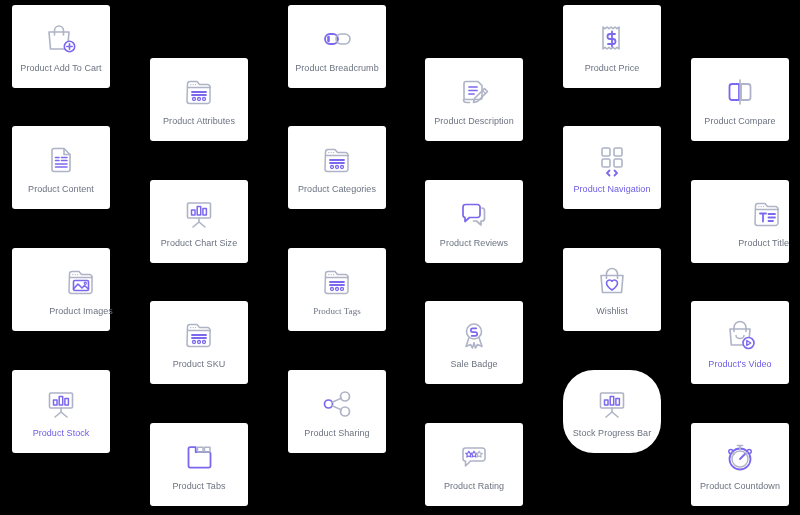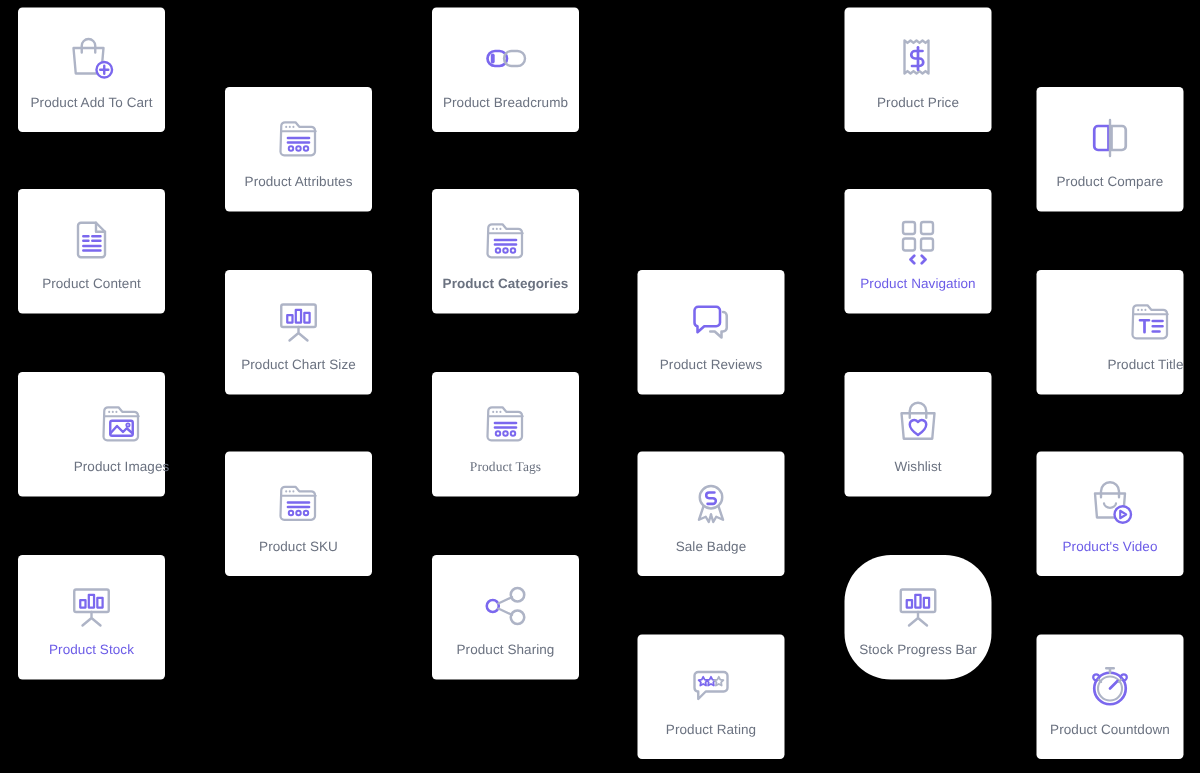--- a/index.html
+++ b/index.html
@@ -74,20 +74,32 @@
     <div class="card" style="left: 288px; top: 5px;">
       <div class="icon">
         <svg width="40" height="40" viewBox="0 0 40 40" fill="none" stroke-linecap="round" stroke-linejoin="round">
           <rect x="8" y="15" width="13" height="10" rx="5" stroke="#7b68ee" stroke-width="1.8"></rect>
           <path d="M11.5 18 v4" stroke="#7b68ee" stroke-width="2.6"></path>
           <rect x="19" y="15" width="14" height="10" rx="5" stroke="#aeb4c6" stroke-width="1.6"></rect>
         </svg>
       </div>
       <div class="label">Product Breadcrumb</div>
     </div>
+    <div class="card" style="left: 425px; top: 58px;">
+      <div class="icon">
+        <svg width="40" height="40" viewBox="0 0 40 40" fill="none" stroke-linecap="round" stroke-linejoin="round">
+          <path d="M10 11.5 a2 2 0 0 1 2-2 h12 l4 4 v12 a2 2 0 0 1 -2 2 h-14 a2 2 0 0 1 -2 -2 z" stroke="#aeb4c6" stroke-width="1.6"></path>
+          <path d="M9.5 27.5 a3 3 0 0 0 3 3 h3" stroke="#aeb4c6" stroke-width="1.6"></path>
+          <path d="M15 15 h8 M15 18.5 h8 M15 22 h5" stroke="#7b68ee" stroke-width="1.7"></path>
+          <path d="M30.5 16.5 l3 3 l-10 10 l-4 1 l1 -4 z" stroke="#aeb4c6" stroke-width="1.6"></path>
+          <path d="M28.5 18.5 l3 3" stroke="#aeb4c6" stroke-width="1.3"></path>
+        </svg>
+      </div>
+      <div class="label">Product Description</div>
+    </div>
     <div class="card" style="left: 563px; top: 5px;">
       <div class="icon">
         <svg width="40" height="40" viewBox="0 0 40 40" fill="none" stroke-linecap="round" stroke-linejoin="round">
           <path d="M11 8 l2 1.6 l2 -1.6 l2 1.6 l2 -1.6 l2 1.6 l2 -1.6 l2 1.6 l2 -1.6 v22 l-2 -1.6 l-2 1.6 l-2 -1.6 l-2 1.6 l-2 -1.6 l-2 1.6 l-2 -1.6 l-2 1.6 z" stroke="#aeb4c6" stroke-width="1.6"></path>
           <path d="M23 15 h-5 a2.5 2.5 0 0 0 0 5 h3 a2.5 2.5 0 0 1 0 5 h-5" stroke="#7b68ee" stroke-width="1.8"></path>
           <path d="M20 12.5 v15" stroke="#7b68ee" stroke-width="1.8"></path>
         </svg>
       </div>
       <div class="label">Product Price</div>
     </div>
@@ -118,21 +130,21 @@
         <svg width="40" height="40" viewBox="0 0 40 40" fill="none" stroke-linecap="round" stroke-linejoin="round">
           <rect x="8.5" y="9" width="23" height="15" rx="1.2" stroke="#aeb4c6" stroke-width="1.6"></rect>
           <path d="M20 24 v4 M20 28 l-6 5 M20 28 l6 5" stroke="#aeb4c6" stroke-width="1.6"></path>
           <rect x="12.5" y="16" width="3.5" height="5" stroke="#7b68ee" stroke-width="1.5"></rect>
           <rect x="18.2" y="12.5" width="3.5" height="8.5" stroke="#7b68ee" stroke-width="1.5"></rect>
           <rect x="23.9" y="14.5" width="3.5" height="6.5" stroke="#7b68ee" stroke-width="1.5"></rect>
         </svg>
       </div>
       <div class="label">Product Chart Size</div>
     </div>
-    <div class="card" style="left: 288px; top: 126px; font-weight: bold;">
+    <div class="card" style="left: 288px; top: 126px;">
       <div class="icon">
         <svg width="40" height="40" viewBox="0 0 40 40" fill="none" stroke-linecap="round" stroke-linejoin="round">
           <path d="M8.5 12 a2.5 2.5 0 0 1 2.5-2.5 h7 l2.5 3 h8 a2.5 2.5 0 0 1 2.5 2.5 v14 a2.5 2.5 0 0 1 -2.5 2.5 h-18 a2.5 2.5 0 0 1 -2.5 -2.5 z" stroke="#aeb4c6" stroke-width="1.5"></path>
           <path d="M8.5 15.5 h23" stroke="#aeb4c6" stroke-width="1.3"></path>
           <circle cx="11.8" cy="12.6" r="0.7" fill="#aeb4c6"></circle>
           <circle cx="14.2" cy="12.6" r="0.7" fill="#aeb4c6"></circle>
           <circle cx="16.6" cy="12.6" r="0.7" fill="#aeb4c6"></circle>
           <path d="M13 20 h14 M13 23 h14" stroke="#7b68ee" stroke-width="1.8"></path>
           <circle cx="15" cy="27" r="1.5" stroke="#7b68ee" stroke-width="1.3"></circle>
           <circle cx="20" cy="27" r="1.5" stroke="#7b68ee" stroke-width="1.3"></circle>
@@ -261,20 +273,30 @@
       <div class="icon">
         <svg width="40" height="40" viewBox="0 0 40 40" fill="none" stroke-linecap="round" stroke-linejoin="round">
           <rect x="8.5" y="9" width="23" height="15" rx="1.2" stroke="#aeb4c6" stroke-width="1.6"></rect>
           <path d="M20 24 v4 M20 28 l-6 5 M20 28 l6 5" stroke="#aeb4c6" stroke-width="1.6"></path>
           <rect x="12.5" y="16" width="3.5" height="5" stroke="#7b68ee" stroke-width="1.5"></rect>
           <rect x="18.2" y="12.5" width="3.5" height="8.5" stroke="#7b68ee" stroke-width="1.5"></rect>
           <rect x="23.9" y="14.5" width="3.5" height="6.5" stroke="#7b68ee" stroke-width="1.5"></rect>
         </svg>
       </div>
       <div class="label accent">Product Stock</div>
+    </div>
+    <div class="card" style="left: 150px; top: 423px;">
+      <div class="icon">
+        <svg width="40" height="40" viewBox="0 0 40 40" fill="none" stroke-linecap="round" stroke-linejoin="round">
+          <path d="M9.5 12 a1.8 1.8 0 0 1 1.8 -1.8 h5.4 v4.8 h13 a1.8 1.8 0 0 1 1.8 1.8 v12 a1.8 1.8 0 0 1 -1.8 1.8 h-18.4 a1.8 1.8 0 0 1 -1.8 -1.8 z" stroke="#7b68ee" stroke-width="1.8"></path>
+          <path d="M18.5 10.2 h5.5 v4.8 h-5.5 z" stroke="#aeb4c6" stroke-width="1.5"></path>
+          <path d="M25.5 10.2 h5.5 v4.8 h-5.5 z" stroke="#aeb4c6" stroke-width="1.5"></path>
+        </svg>
+      </div>
+      <div class="label">Product Tabs</div>
     </div>
     <div class="card" style="left: 288px; top: 370px;">
       <div class="icon">
         <svg width="40" height="40" viewBox="0 0 40 40" fill="none" stroke-linecap="round" stroke-linejoin="round">
           <circle cx="11.5" cy="20" r="4" stroke="#7b68ee" stroke-width="1.7"></circle>
           <circle cx="28" cy="12.5" r="4.5" stroke="#aeb4c6" stroke-width="1.7"></circle>
           <circle cx="28" cy="27.5" r="4.5" stroke="#aeb4c6" stroke-width="1.7"></circle>
           <path d="M15.2 18.3 l9.2 -4.2 M15.2 21.7 l9.2 4.2" stroke="#aeb4c6" stroke-width="1.5"></path>
         </svg>
       </div>

